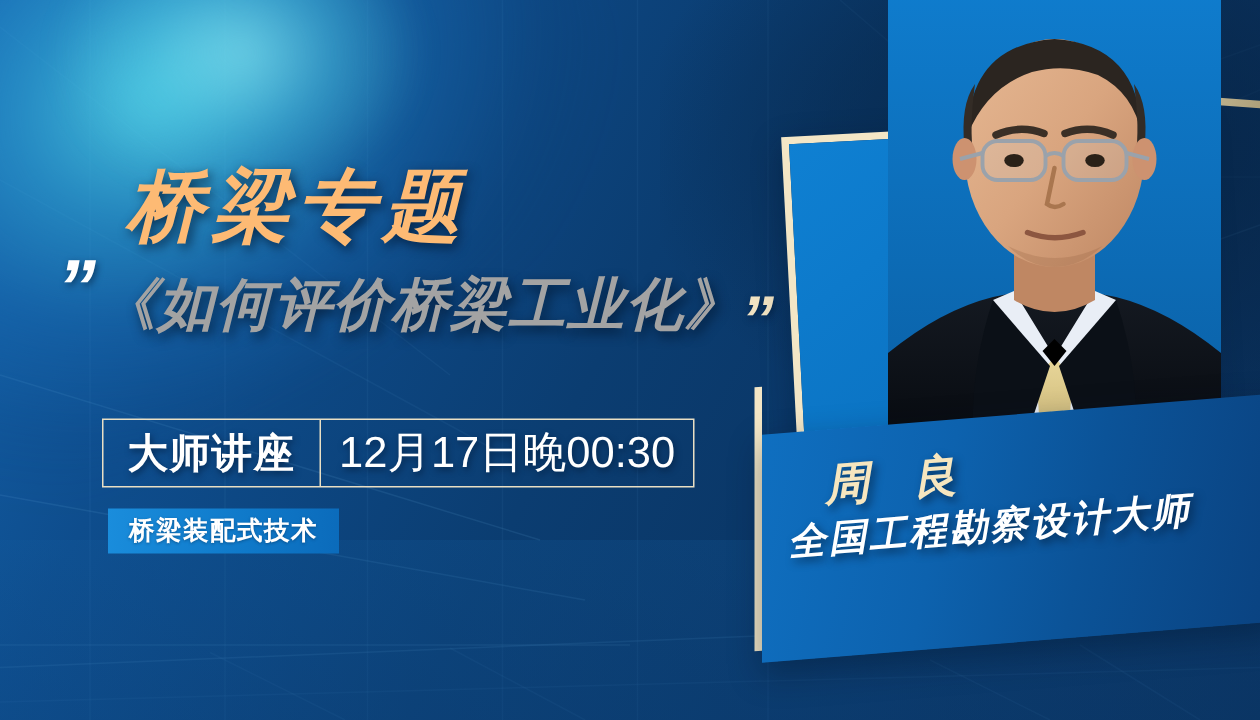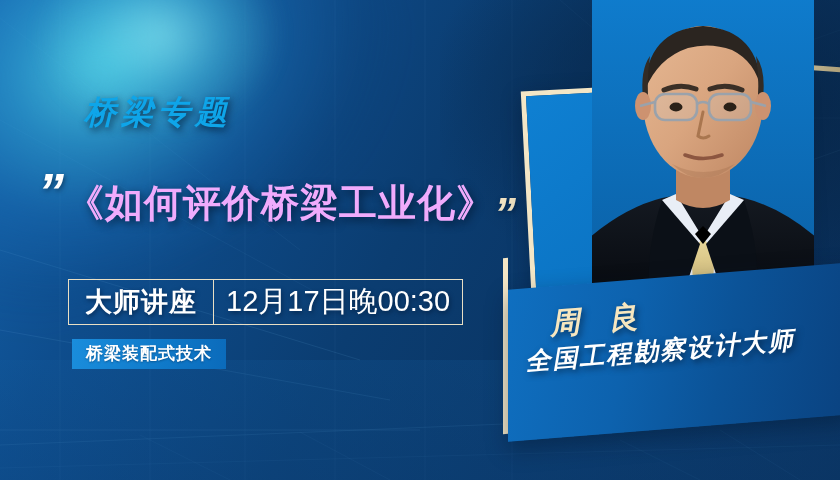--- a/index.html
+++ b/index.html
@@ -83,26 +83,26 @@
     bottom: 0;
     width: 100%;
     height: 120px;
     background: linear-gradient(180deg, rgba(18,92,160,0.22) 0%, rgba(14,74,135,0.30) 100%);
   }
 
   
   .title-main {
     position: absolute;
     left: 84px;
-    top: 91px;
-    font-size: 32px;
+    top: 103px;
+    font-size: 52px;
     font-weight: bold;
     font-style: italic;
     letter-spacing: 5px;
-    color: #0ea5e9;
+    color: #fdba74;
     text-shadow: 2px 3px 7px rgba(2,22,48,0.75);
     white-space: nowrap;
   }
   .quote-open, .quote-close {
     position: absolute;
     font-size: 52px;
     font-weight: bold;
     font-style: italic;
     line-height: 1;
     letter-spacing: -4px;
@@ -120,22 +120,23 @@
     color: #f1e3c2;
     font-size: 44px;
     text-shadow: 1px 2px 5px rgba(2,22,48,0.6);
   }
   .title-sub {
     position: absolute;
     left: 66px;
     top: 178px;
     font-size: 38px;
     font-weight: bold;
+    font-style: italic;
     letter-spacing: 1px;
-    color: #f0abfc;
+    color: #a3a3a3;
     text-shadow: 2px 3px 8px rgba(2,22,48,0.8);
     white-space: nowrap;
   }
 
   
   .info-box {
     position: absolute;
     left: 68px;
     top: 279px;
     height: 44px;

